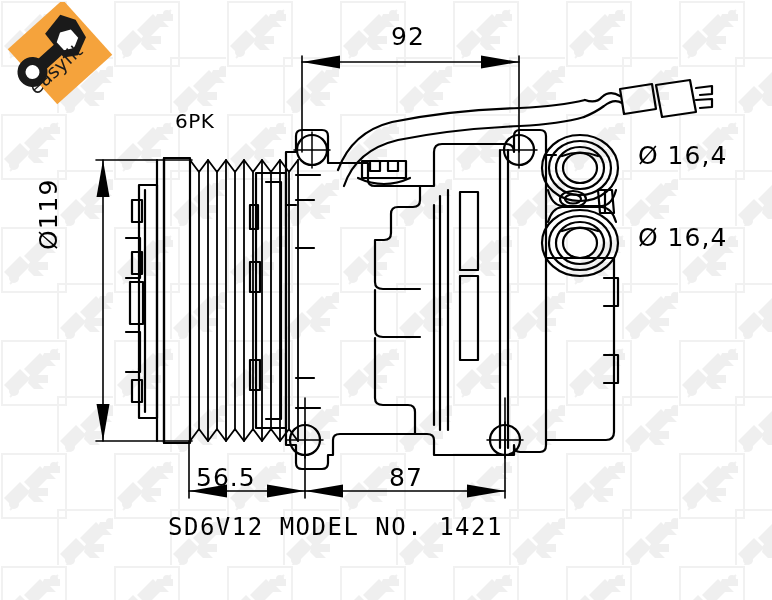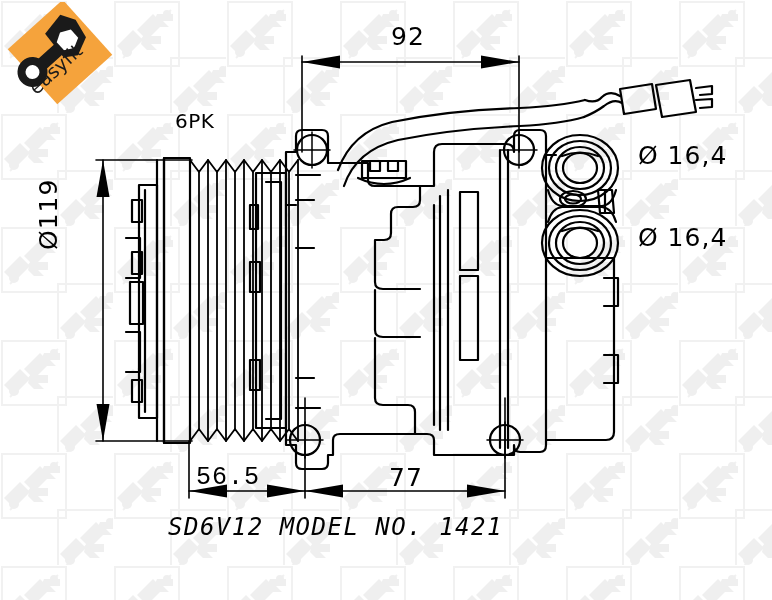--- a/index.html
+++ b/index.html
@@ -48,32 +48,31 @@
   }
   .dim-num {
     font-family: "DejaVu Sans", sans-serif;
     font-size: 25px;
     letter-spacing: 1px;
   }
   .tech {
     font-family: "DejaVu Sans Mono", monospace;
     font-size: 24px;
     letter-spacing: 1.5px;
-    font-style: italic;
   }
   #lbl-92   { left: 391px; top: 24px; text-align: center; }
   #lbl-6pk  { left: 175px; top: 111px; font-size: 20px; letter-spacing: 0.5px;}
   #lbl-d1   { left: 638px; top: 143px; }
   #lbl-d2   { left: 638px; top: 225px; }
   #lbl-d119 {
     left: 36px; top: 250px;
     transform: rotate(-90deg);
     transform-origin: left top;
   }
-  #lbl-565  { left: 196px; top: 465px; font-family: Liberation Mono, monospace; }
+  #lbl-565  { left: 196px; top: 465px; }
   #lbl-87   { left: 389px; top: 465px; }
   #lbl-line1 { left: 168px; top: 515px; }
   #lbl-line2 { left: 168px; top: 549px; }
 </style>
 </head>
 <body>
 
 <div id="page">
 
   <svg id="watermark" viewBox="0 0 772 600" xmlns="http://www.w3.org/2000/svg">
@@ -324,18 +323,18 @@
   <div class="lbl dim-num" id="lbl-6pk">6PK</div>
 
   <div class="lbl dim-num" id="lbl-d1">Ø 16,4</div>
 
   <div class="lbl dim-num" id="lbl-d2">Ø 16,4</div>
 
   <div class="lbl dim-num" id="lbl-d119">Ø119</div>
 
   <div class="lbl dim-num" id="lbl-565">56.5</div>
 
-  <div class="lbl dim-num" id="lbl-87">77</div>
+  <div class="lbl dim-num" id="lbl-87">87</div>
 
   <div class="lbl tech" id="lbl-line1">SD6V12 MODEL NO. 1421</div>
 
 
 </div>
 
 </body></html>

